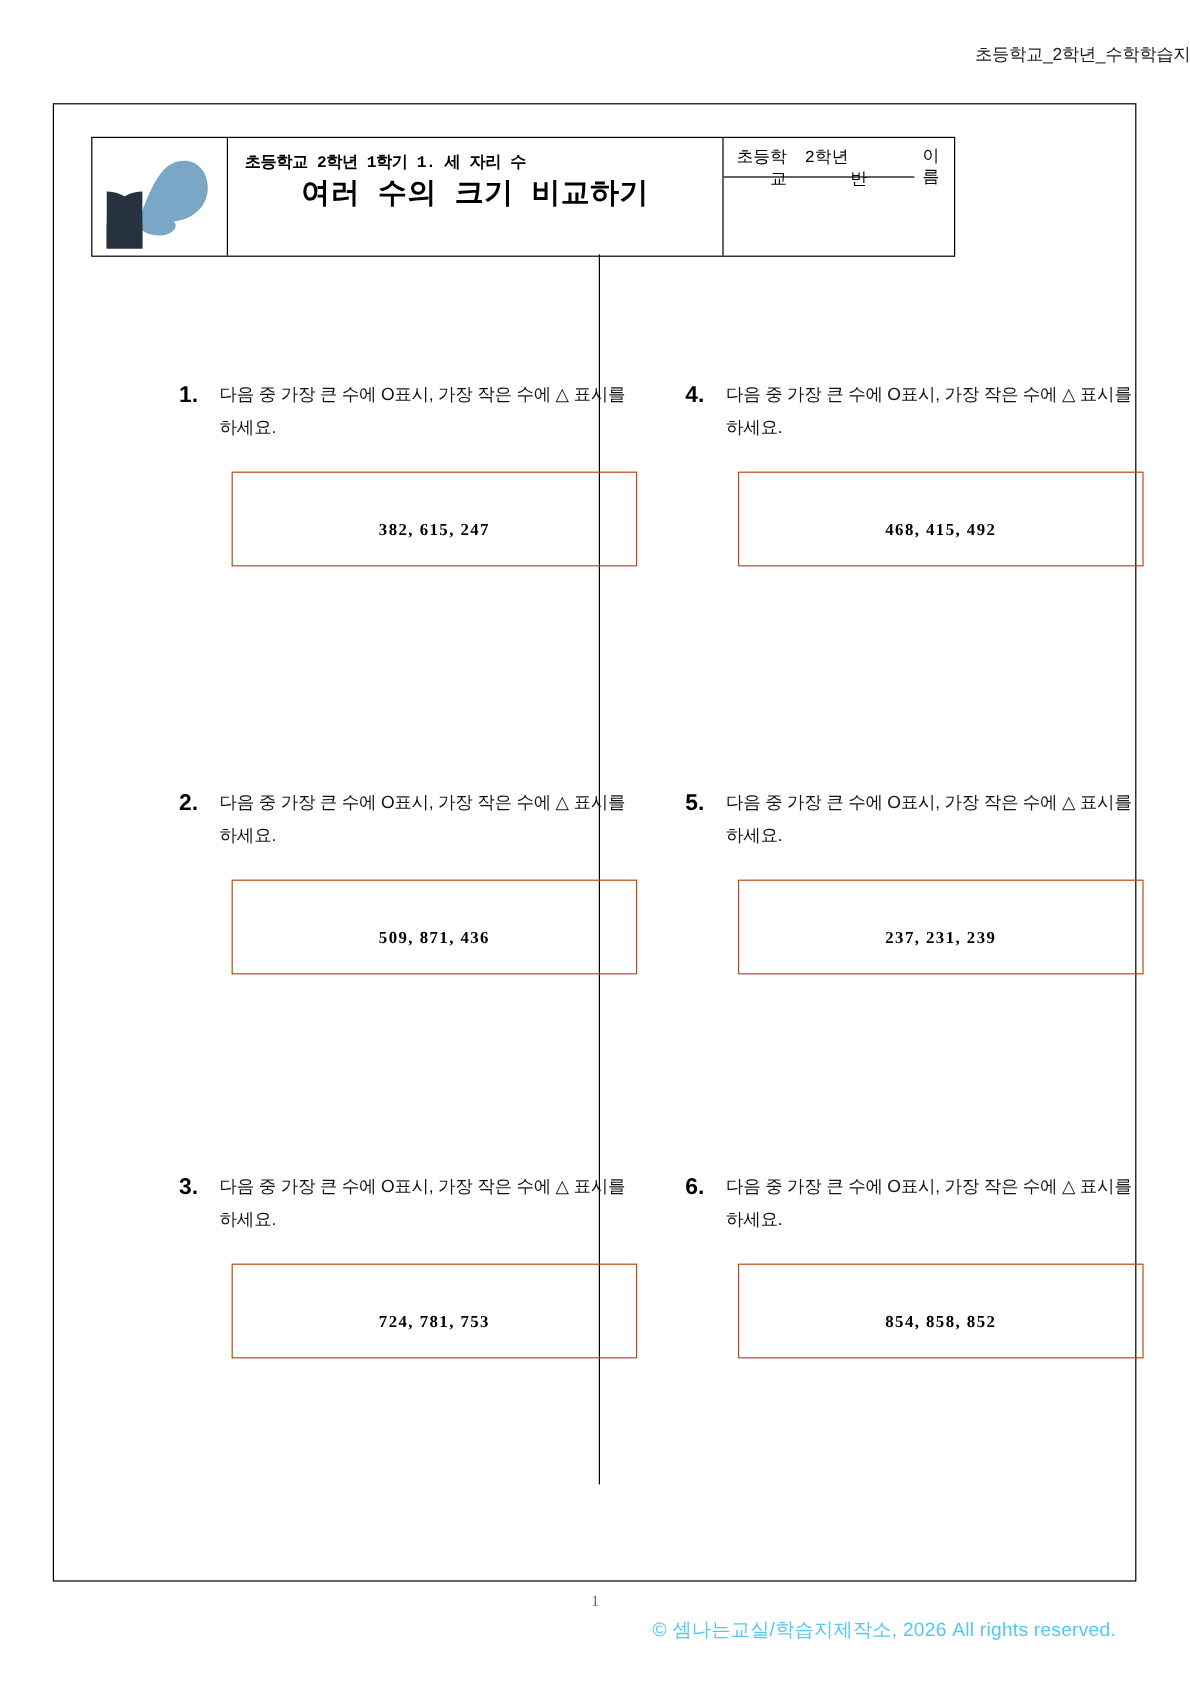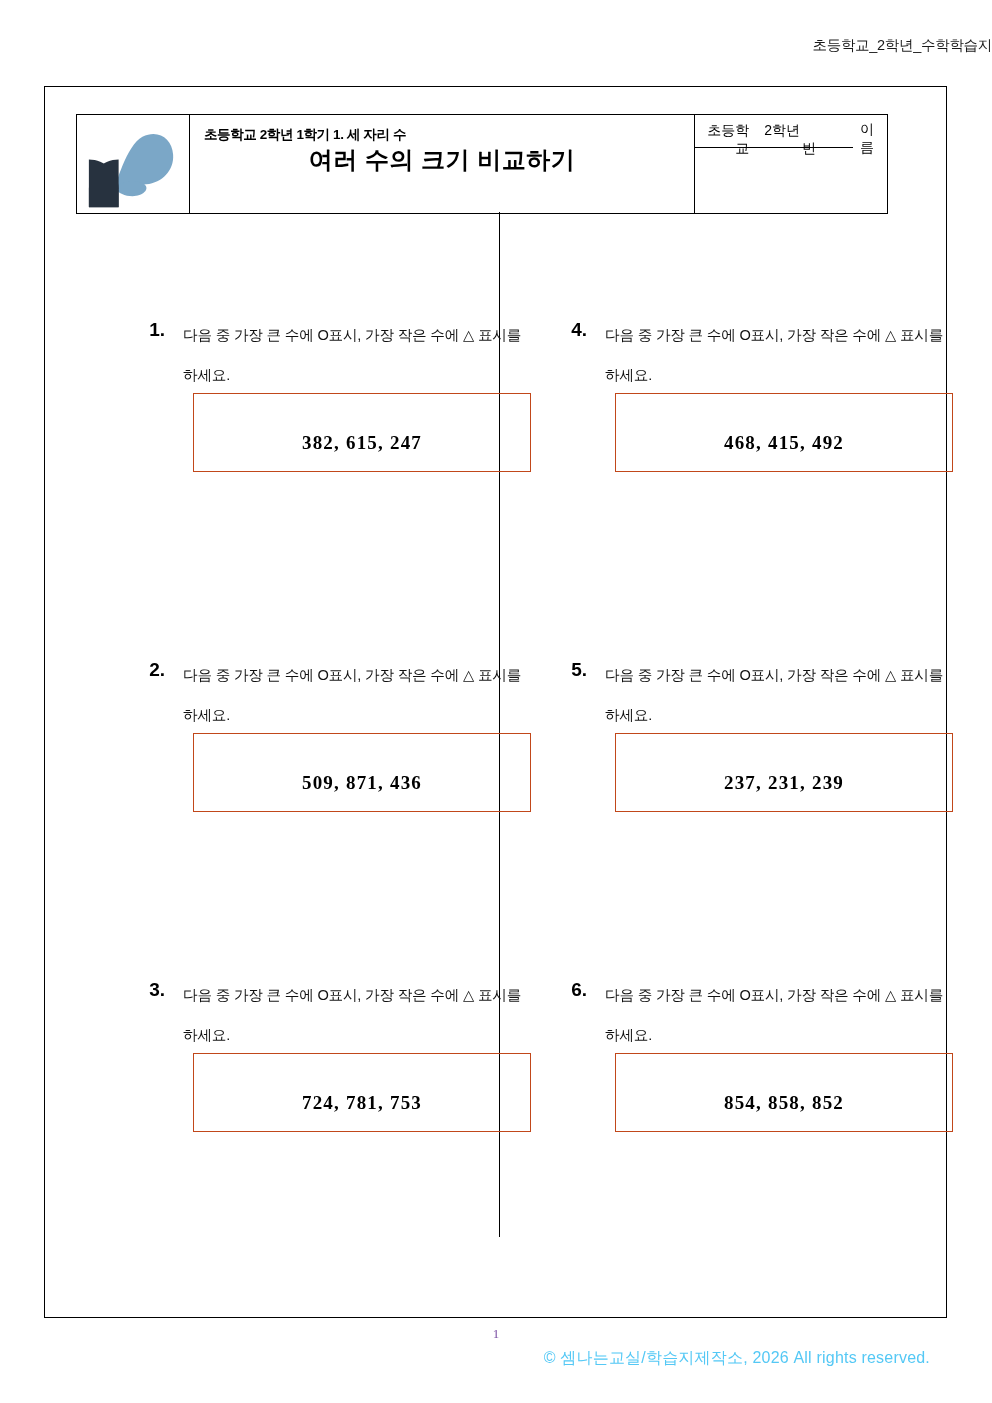--- a/index.html
+++ b/index.html
@@ -36,25 +36,26 @@
     height: 1232px;
     border: 1.3px solid #000000;
     box-sizing: border-box;
   }
 
   
   .header-table {
     position: absolute;
     left: 31px;
     top: 27px;
-    width: 812px;
+    width: 720px;
     height: 100px;
     border: 1.2px solid #000;
     box-sizing: border-box;
     display: flex;
+    font-family: Liberation Mono, monospace;
   }
   .logo-cell {
     width: 113px;
     border-right: 1.2px solid #000;
     box-sizing: border-box;
     position: relative;
     overflow: hidden;
   }
   .logo-art {
     position: absolute;
@@ -142,38 +143,38 @@
     font-weight: bold;
     color: #000;
   }
   .problem .prompt {
     position: absolute;
     left: 48px;
     top: 0;
     width: 350px;
     font-size: 14.6px;
     color: #111;
-    line-height: 40px;
+    line-height: 28px;
     letter-spacing: -0.2px;
   }
   .answer-box {
     position: absolute;
     left: 58px;
     top: 78px;
     width: 338px;
     height: 79px;
     border: 1.6px solid #c1471a;
     box-sizing: border-box;
     display: flex;
     align-items: center;
     justify-content: center;
   }
   .answer-box .nums {
     font-family: "Liberation Serif", "DejaVu Serif", serif;
-    font-size: 19px;
+    font-size: 14px;
     font-weight: bold;
     color: #000;
     letter-spacing: 1.2px;
     margin-top: 20px;
   }
 
   
   .p1 { left: 90px;  top: 228px; }
   .p2 { left: 90px;  top: 568px; }
   .p3 { left: 90px;  top: 888px; }

